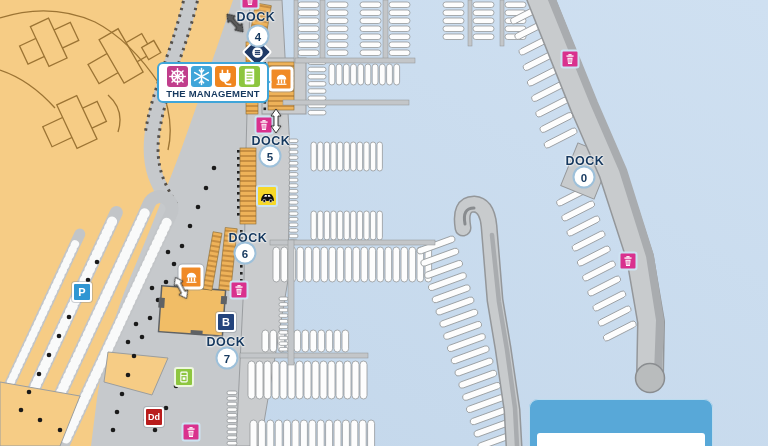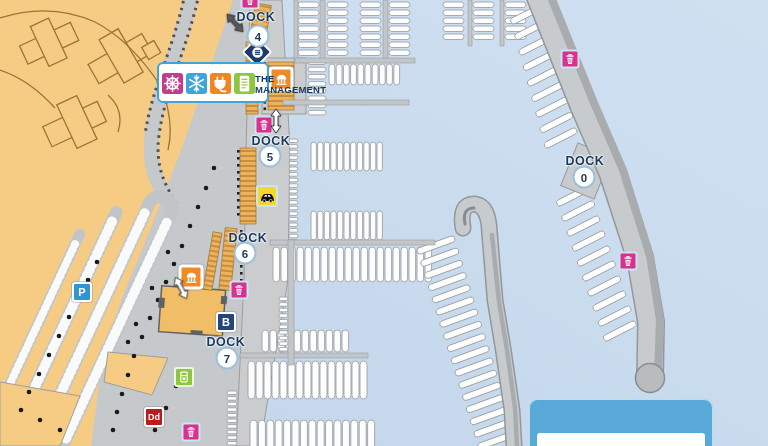--- a/index.html
+++ b/index.html
@@ -22,21 +22,21 @@
   .pumpout .inner{transform:rotate(-45deg);display:flex;align-items:center;justify-content:center;width:100%;height:100%;}
   .arrow2{filter:drop-shadow(0 0 1px rgba(0,0,0,.25));}
   .dock-label{position:absolute;transform:translate(-50%,-50%);color:#16395f;font-weight:bold;
     font-size:12.5px;letter-spacing:.5px;white-space:nowrap;
     text-shadow:0 0 2px #fff,0 0 2px #fff,0 0 3px #fff;}
   .dock-circle{position:absolute;transform:translate(-50%,-50%);width:19px;height:19px;border-radius:50%;
     background:#fff;border:2px solid #9dc0da;color:#16395f;font-weight:bold;font-size:11.5px;
     display:flex;align-items:center;justify-content:center;}
   #mgmt{position:absolute;left:157px;top:62px;width:112px;height:41px;background:#fff;
     border:2px solid #3fa5d9;border-radius:6px;box-sizing:border-box;padding:2px 3px 1px 3px;
-    display:flex;flex-direction:row;align-items:center;}
+    display:flex;flex-direction:column;align-items:center;}
   #mgmt .icons{display:flex;gap:3px;}
   .mgmt-icon{width:21px;height:21px;border-radius:3px;display:block;}
   #mgmt .lbl{font-size:9.5px;font-weight:bold;color:#16395f;letter-spacing:.2px;margin-top:1px;}
   #legend{position:absolute;left:529px;top:399px;width:184px;height:60px;background:#58a8d8;
     border-radius:9px;box-shadow:0 0 0 1px rgba(255,255,255,.6) inset;}
   #legend .hd{color:#fff;font-weight:bold;font-size:15px;padding:8px 0 0 23px;}
   #legend .body{position:absolute;left:8px;right:8px;top:34px;bottom:6px;background:#fff;border-radius:3px;}
 </style>
 </head>
 <body>

